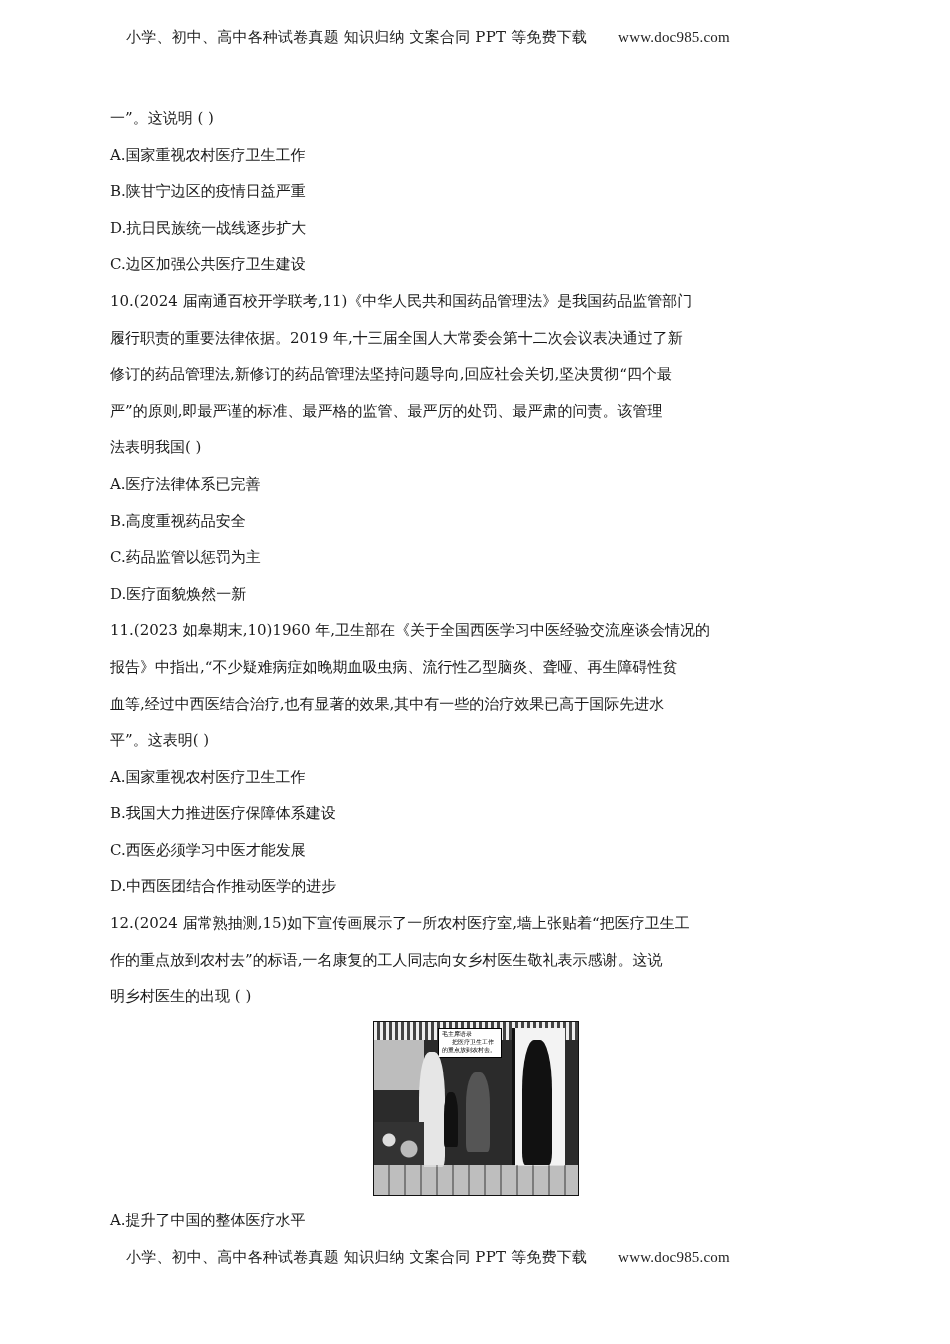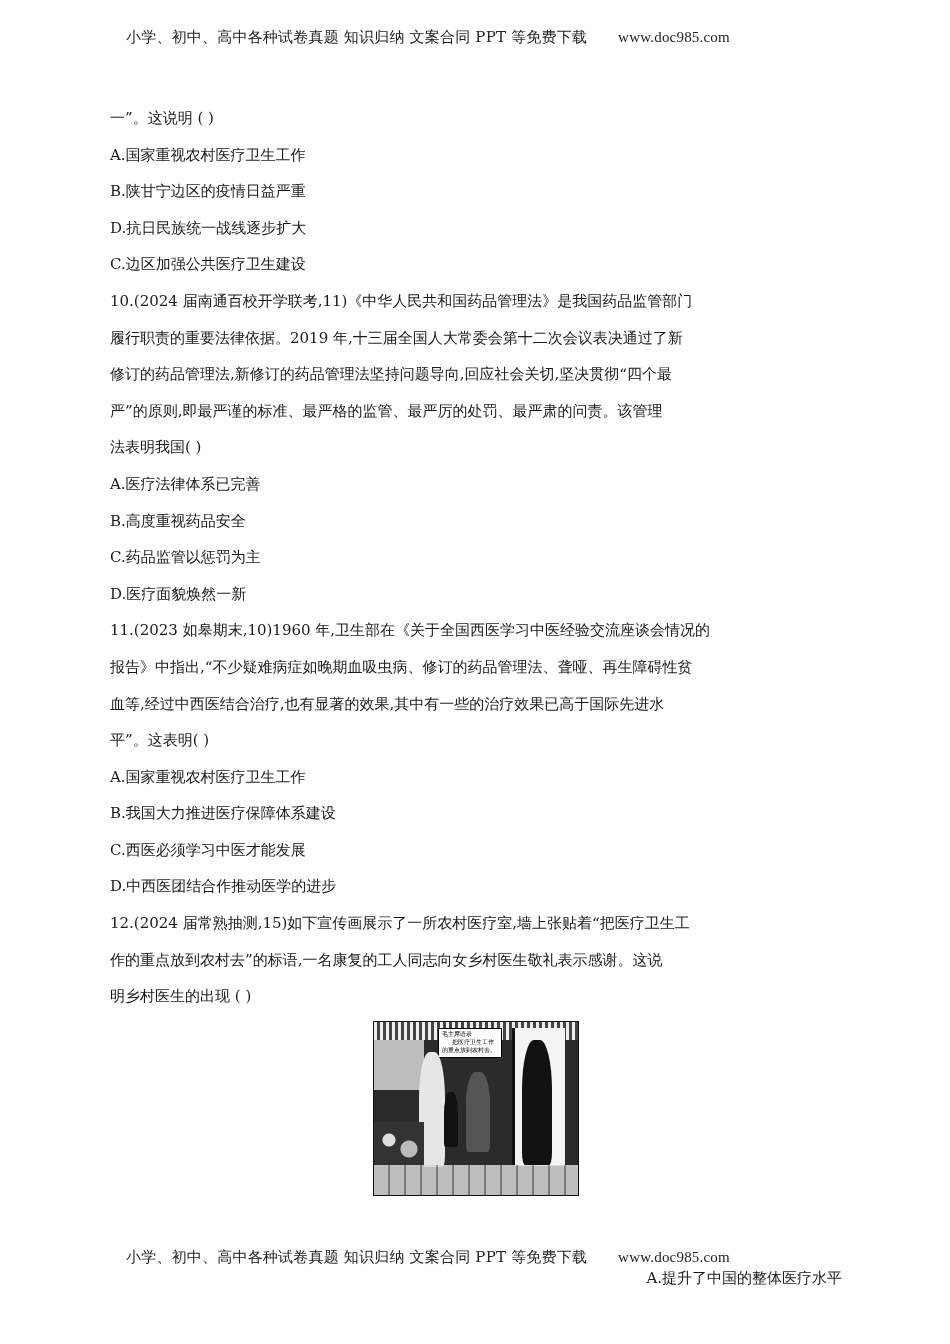--- a/index.html
+++ b/index.html
@@ -66,21 +66,21 @@
     <div class="line">严”的原则,即最严谨的标准、最严格的监管、最严厉的处罚、最严肃的问责。该管理</div>
     <div class="line">法表明我国(        )</div>
     <div class="line">A.医疗法律体系已完善</div>
     <div class="line">B.高度重视药品安全</div>
     <div class="line">C.药品监管以惩罚为主</div>
     <div class="line">D.医疗面貌焕然一新</div>
   </div>
 
   <div>
     <div class="line">11.(2023 如皋期末,10)1960 年,卫生部在《关于全国西医学习中医经验交流座谈会情况的</div>
-    <div class="line">报告》中指出,“不少疑难病症如晚期血吸虫病、修订的药品管理法、聋哑、再生障碍性贫</div>
+    <div class="line">报告》中指出,“不少疑难病症如晚期血吸虫病、流行性乙型脑炎、聋哑、再生障碍性贫</div>
     <div class="line">血等,经过中西医结合治疗,也有显著的效果,其中有一些的治疗效果已高于国际先进水</div>
     <div class="line">平”。这表明(        )</div>
     <div class="line">A.国家重视农村医疗卫生工作</div>
     <div class="line">B.我国大力推进医疗保障体系建设</div>
     <div class="line">C.西医必须学习中医才能发展</div>
     <div class="line">D.中西医团结合作推动医学的进步</div>
   </div>
 
   <div>
     <div class="line">12.(2024 届常熟抽测,15)如下宣传画展示了一所农村医疗室,墙上张贴着“把医疗卫生工</div>
@@ -99,20 +99,20 @@
     <div>的重点放到农村去。</div>
   </div>
   <div class="fig-person light" style="left:45px;top:30px;width:26px;height:115px;"></div>
   <div class="fig-person" style="left:70px;top:70px;width:14px;height:55px;"></div>
   <div class="fig-person" style="left:92px;top:50px;width:24px;height:80px;background:#555;"></div>
   <div class="fig-person" style="left:148px;top:18px;width:30px;height:125px;"></div>
   <div class="fig-plants"></div>
   <div class="fig-floor"></div>
 </div>
 
-<div class="content" style="top:1260px;text-align:right;">
+<div class="content" style="top:1202px;">
   <div class="line">A.提升了中国的整体医疗水平</div>
 </div>
 
 <div class="footer">
   <span>小学、初中、高中各种试卷真题  知识归纳  文案合同  PPT 等免费下载</span>
   <span class="site">www.doc985.com</span>
 </div>
 
 </body></html>

